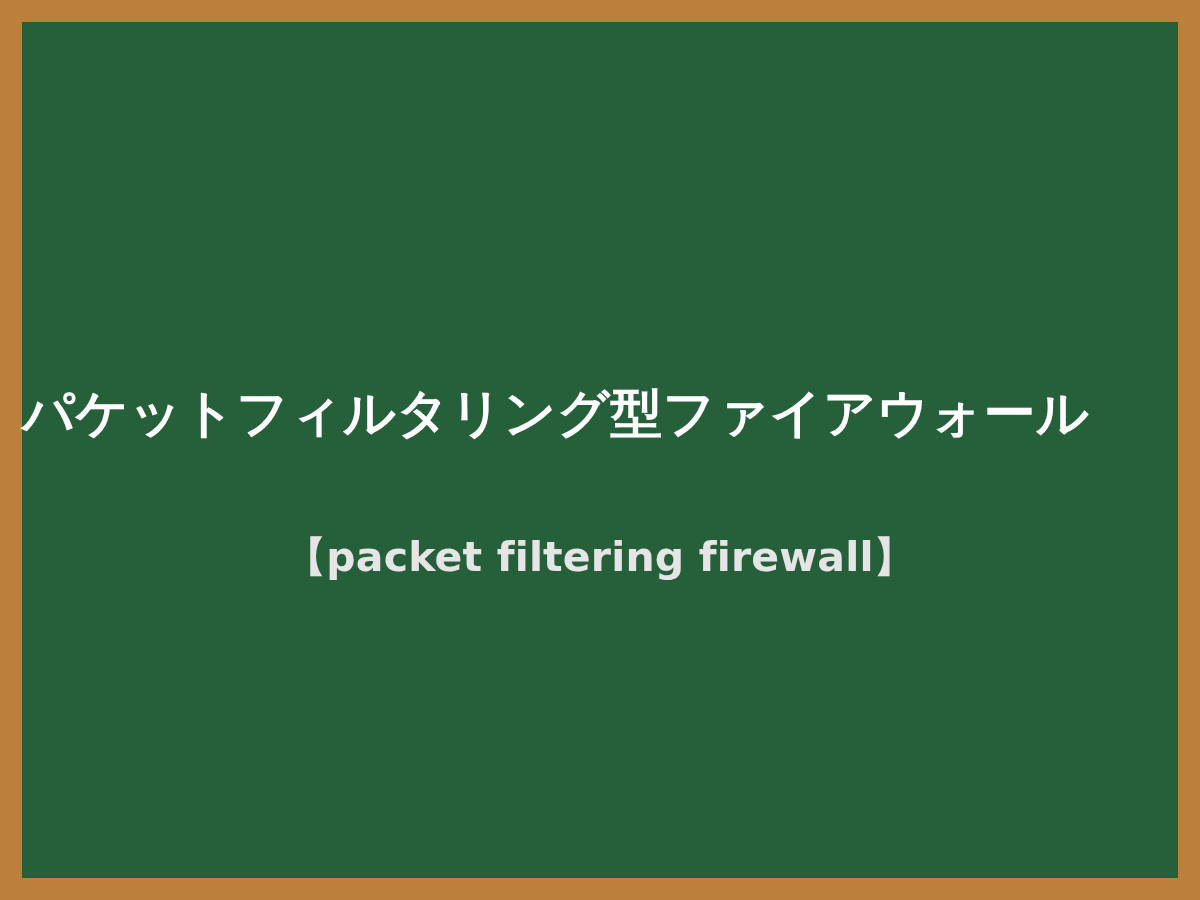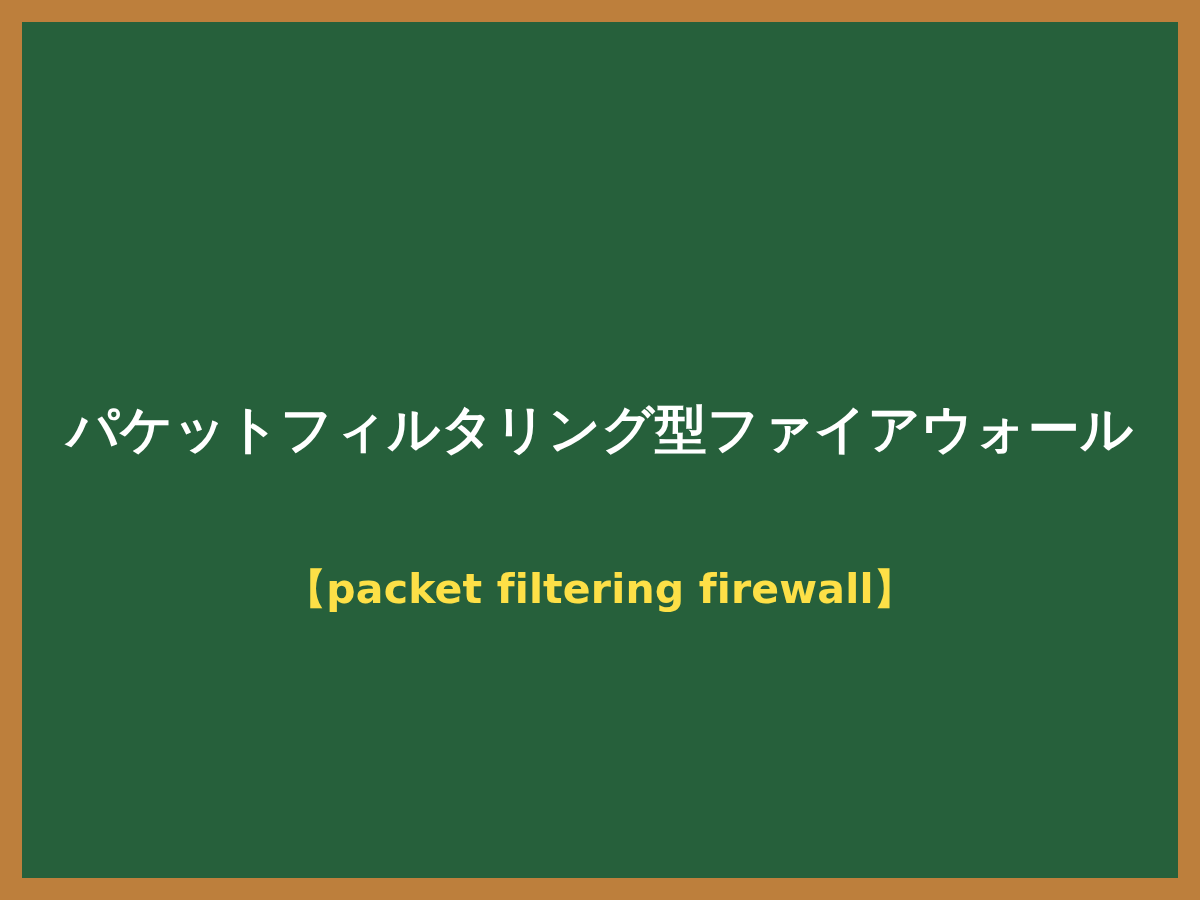--- a/index.html
+++ b/index.html
@@ -45,36 +45,35 @@
     right: 0;
     top: 360px;
     display: flex;
     flex-direction: column;
     align-items: center;
   }
 
   .term-jp {
     display: block;
     width: 100%;
-    text-align: center;
     color: #ffffff;
     font-family: "DejaVu Sans", "Liberation Sans", sans-serif;
     font-size: 52px;
     font-weight: bold;
     line-height: 1.22;
     letter-spacing: 0.005em;
     white-space: nowrap;
-    margin: 16px;
+    margin: 0;
   }
 
   .term-en {
     display: block;
     width: 100%;
     text-align: center;
-    color: #fde047;
+    color: #e5e5e5;
     font-family: "DejaVu Sans", "Liberation Sans", sans-serif;
     font-size: 41px;
     font-weight: bold;
     line-height: 1.2;
     letter-spacing: 0.004em;
     white-space: nowrap;
     margin: 0;
     padding-top: 88px;
   }
 </style>

